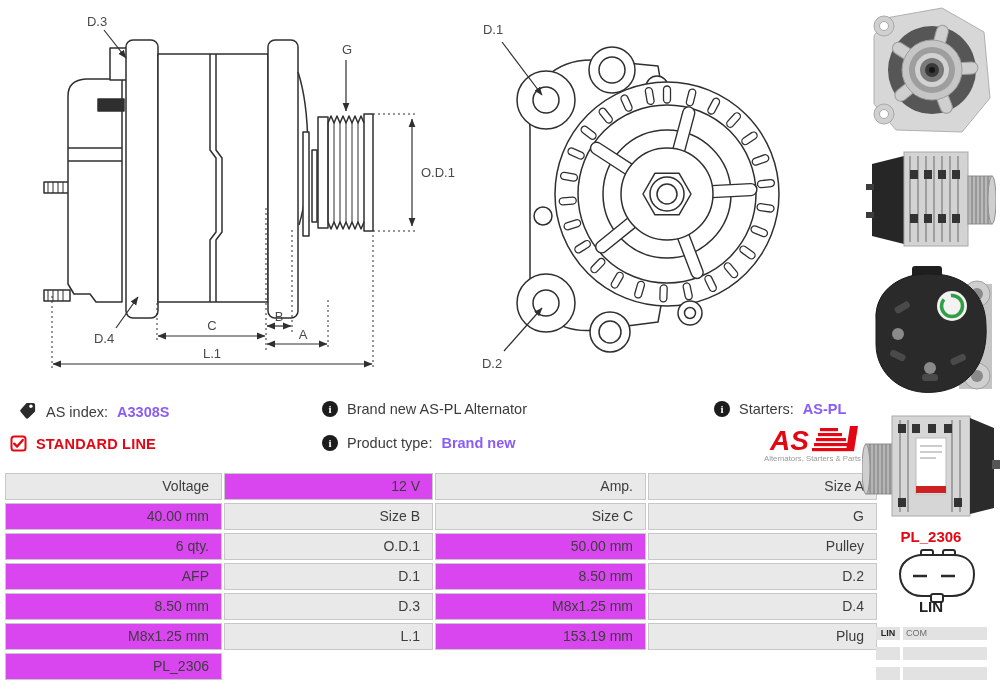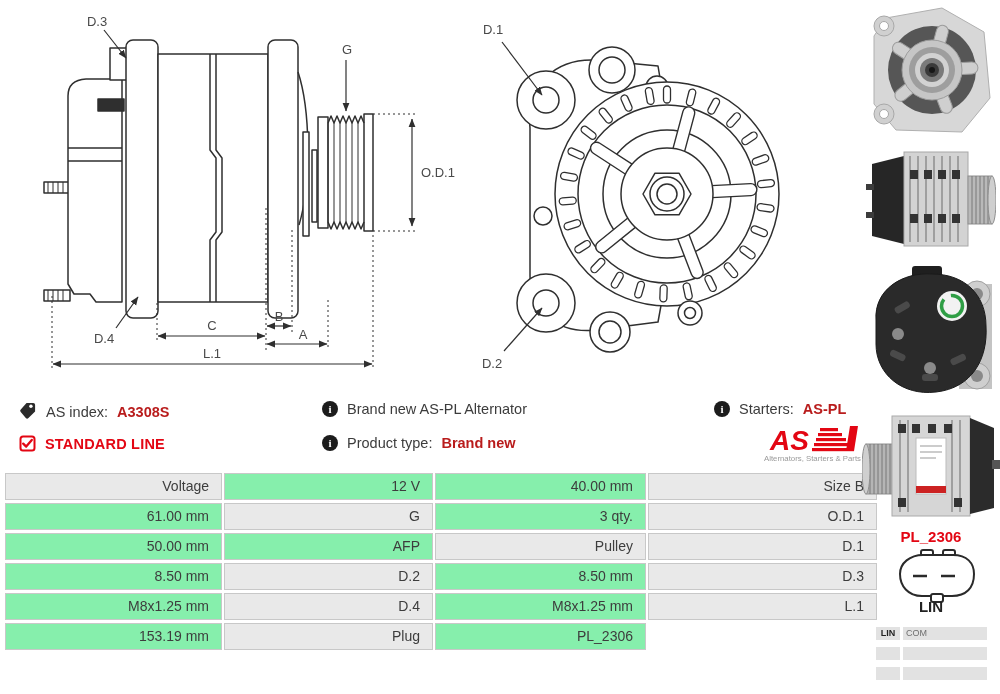--- a/index.html
+++ b/index.html
@@ -1,33 +1,33 @@
 <!DOCTYPE html>
 <html style="--accent-red: #e30613; --label-cell-bg: #e9e9e9; --cell-border: #c8c8c8;"><head>
 <meta charset="utf-8">
 <style>
   html,body{margin:0;padding:0;background:#fff;}
   .canvas{position:relative;width:1000px;height:694px;background:#fff;overflow:hidden;
           font-family:"Liberation Sans",sans-serif;color:#3c3c3c;}
   .abs{position:absolute;}
   
   .info-item{display:flex;align-items:flex-end;gap:9px;font-size:14.5px;white-space:nowrap;}
-  .info-item b{color:#b91c1c;}
+  .info-item b{color:#8b5cf6;}
   .badge-red{color:var(--accent-red);font-weight:bold;letter-spacing:.2px;}
   .info-icon{width:16px;height:16px;border-radius:50%;background:#1c1c1c;color:#fff;
              font-size:11px;font-weight:bold;text-align:center;line-height:16px;
              font-family:"Liberation Serif",serif;flex:0 0 16px;}
   
   .spec-table{position:absolute;left:5px;top:473px;display:grid;
               grid-template-columns:217px 209px 211px 229px;column-gap:2px;row-gap:3px;}
   .spec-cell{height:27px;line-height:25px;text-align:right;padding-right:12px;
              box-sizing:border-box;font-size:14px;color:#3d3d3d;
              border:1px solid var(--cell-border);}
   .spec-label{background:var(--label-cell-bg);}
-  .spec-value{background:#86efac;}
+  .spec-value{background:#d946ef;}
   
   .plug-code{left:862px;top:528px;width:138px;text-align:center;font-size:15px;
              font-weight:bold;color:var(--accent-red);}
   .plug-name{left:862px;top:598px;width:138px;text-align:center;font-size:15px;
              font-weight:bold;color:#222;}
   .pin-table{position:absolute;left:876px;top:627px;display:grid;
              grid-template-columns:24px 84px;column-gap:3px;row-gap:7px;}
   .pin-cell{height:13px;line-height:13px;background:#e2e2e2;font-size:9px;overflow:hidden;}
   .pin-name{font-weight:bold;color:#222;text-align:center;}
   .pin-desc{color:#6f6f6f;padding-left:3px;}
@@ -196,21 +196,21 @@
 
   <div class="abs info-item" style="left:18px;top:401px">
     <svg width="19" height="19" viewBox="0 0 20 20">
       <path d="M9,2 H16 a2,2 0 0 1 2,2 V11 L11,18 a2,2 0 0 1 -2.8,0 L2.9,11.7 a2,2 0 0 1 0,-2.8 Z" fill="#2b2b2b"></path>
       <circle cx="13.6" cy="5.6" r="1.8" fill="#fff"></circle>
     </svg>
     <span>AS index:</span>
     <b>A3308S</b>
   </div>
 
-  <div class="abs info-item" style="left:19px;top:435px">
+  <div class="abs info-item" style="left:10px;top:435px">
     <svg width="17" height="17" viewBox="0 0 17 17">
       <rect x="1.5" y="1.5" width="14" height="14" rx="2.5" fill="none" stroke="#e30613" stroke-width="2"></rect>
       <path d="M4.2,8.6 L7.2,11.6 L12.8,5" fill="none" stroke="#e30613" stroke-width="2.3" stroke-linecap="round" stroke-linejoin="round"></path>
     </svg>
     <span class="badge-red">STANDARD LINE</span>
   </div>
 
   <div class="abs info-item" style="left:322px;top:401px">
     <span class="info-icon">i</span>
     <span>Brand new AS-PL Alternator</span>
@@ -237,32 +237,34 @@
       <rect x="52" y="22" width="36" height="3.2"></rect>
       <rect x="50" y="27" width="42" height="3.2"></rect>
       <polygon points="88,5 96,5 92,30 84,30"></polygon>
     </g>
     <text x="2" y="40" font-size="6.4" fill="#9a9a9a" textLength="97" lengthAdjust="spacingAndGlyphs" font-family="Liberation Sans, sans-serif">Alternators, Starters &amp; Parts</text>
   </svg>
 
   <div class="spec-table">
     <div class="spec-cell spec-label">Voltage</div>
     <div class="spec-cell spec-value">12 V</div>
-
+    <div class="spec-cell spec-label">Amp.</div>
+
+    <div class="spec-cell spec-label">Size A</div>
     <div class="spec-cell spec-value">40.00 mm</div>
     <div class="spec-cell spec-label">Size B</div>
 
-    <div class="spec-cell spec-value">61.00 mm</div>
+    <div class="spec-cell spec-label">Size C</div>
     <div class="spec-cell spec-label">G</div>
-    <div class="spec-cell spec-value">3 qty.</div>
+    <div class="spec-cell spec-value">6 qty.</div>
 
     <div class="spec-cell spec-label">O.D.1</div>
     <div class="spec-cell spec-value">50.00 mm</div>
+    <div class="spec-cell spec-label">Pulley</div>
     <div class="spec-cell spec-value">AFP</div>
-    <div class="spec-cell spec-label">Pulley</div>
 
     <div class="spec-cell spec-label">D.1</div>
     <div class="spec-cell spec-value">8.50 mm</div>
     <div class="spec-cell spec-label">D.2</div>
     <div class="spec-cell spec-value">8.50 mm</div>
 
     <div class="spec-cell spec-label">D.3</div>
     <div class="spec-cell spec-value">M8x1.25 mm</div>
     <div class="spec-cell spec-label">D.4</div>
     <div class="spec-cell spec-value">M8x1.25 mm</div>

